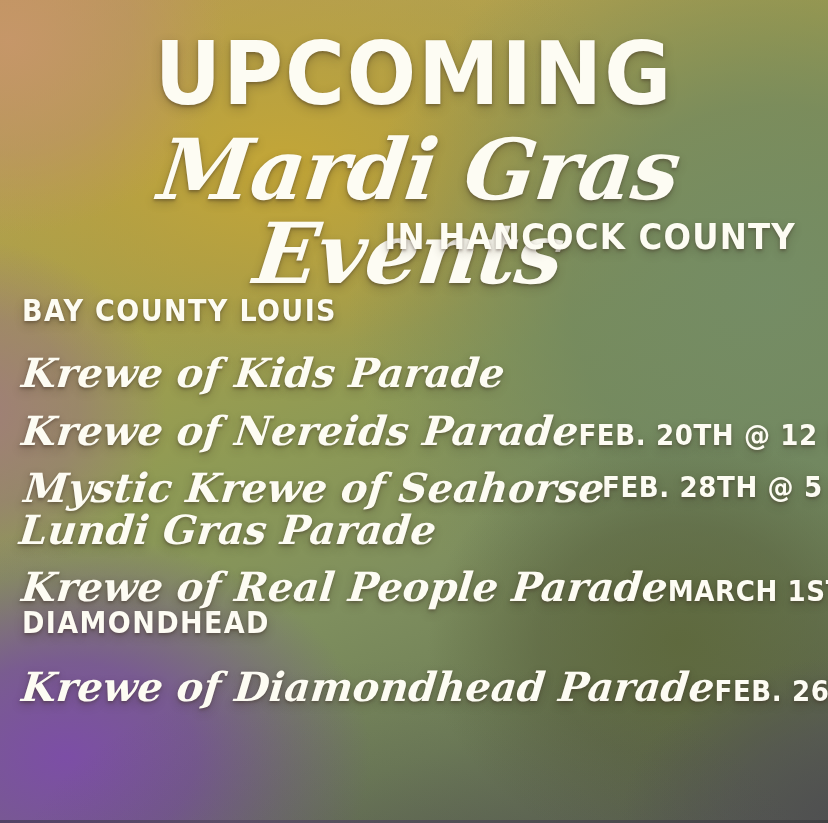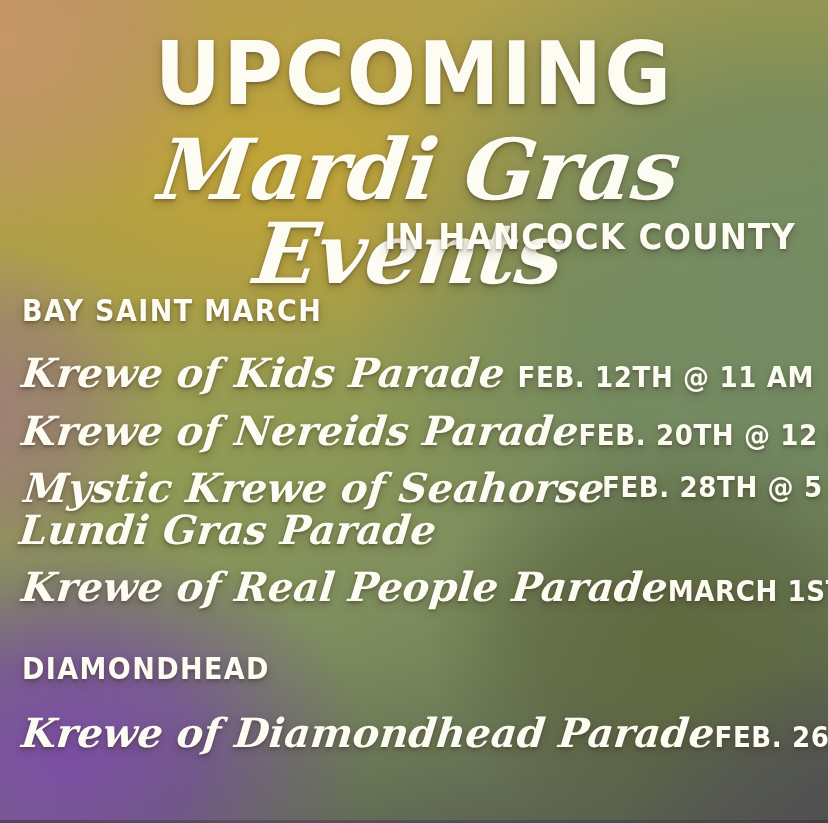--- a/index.html
+++ b/index.html
@@ -205,42 +205,41 @@
   <div class="content">
 
     <div id="headline" class="ink blockfont">UPCOMING</div>
 
     <div id="script-title" class="ink scriptfont">Mardi Gras Events</div>
 
     <div id="subtitle" class="ink blockfont">IN HANCOCK COUNTY</div>
 
     <div id="list">
         <div style="margin-top: 0px;">
-          <div class="city ink blockfont">BAY SAINT MARCH</div>
+          <div class="city ink blockfont">BAY COUNTY LOUIS</div>
           <div class="rows" style="margin-top: 26px;">
             <div class="row" style="margin-top: 0px;">
               <div class="ev-name ink scriptfont">Krewe of Kids Parade</div>
-              <div class="ev-date ink blockfont">FEB. 12TH @ 11 AM</div>
             </div>
             <div class="row" style="margin-top: 16px;">
               <div class="ev-name ink scriptfont">Krewe of Nereids Parade</div>
               <div class="ev-date ink blockfont">FEB. 20TH @ 12 PM</div>
             </div>
             <div class="row" style="margin-top: 16px;">
               <div class="ev-name ink scriptfont">Mystic Krewe of Seahorse
 Lundi Gras Parade</div>
               <div class="ev-date ink blockfont" style="align-self: flex-start; margin-top: 6px;">FEB. 28TH @ 5 PM</div>
             </div>
             <div class="row" style="margin-top: 16px;">
               <div class="ev-name ink scriptfont">Krewe of Real People Parade</div>
               <div class="ev-date ink blockfont">MARCH 1ST</div>
             </div>
           </div>
         </div>
-        <div style="margin-top: 46px;">
+        <div style="">
           <div class="city ink blockfont">DIAMONDHEAD</div>
           <div class="rows" style="margin-top: 28px;">
             <div class="row" style="margin-top: 0px;">
               <div class="ev-name ink scriptfont">Krewe of Diamondhead Parade</div>
               <div class="ev-date ink blockfont">FEB. 26TH @ 12 PM</div>
             </div>
           </div>
         </div>
       </div>
 

